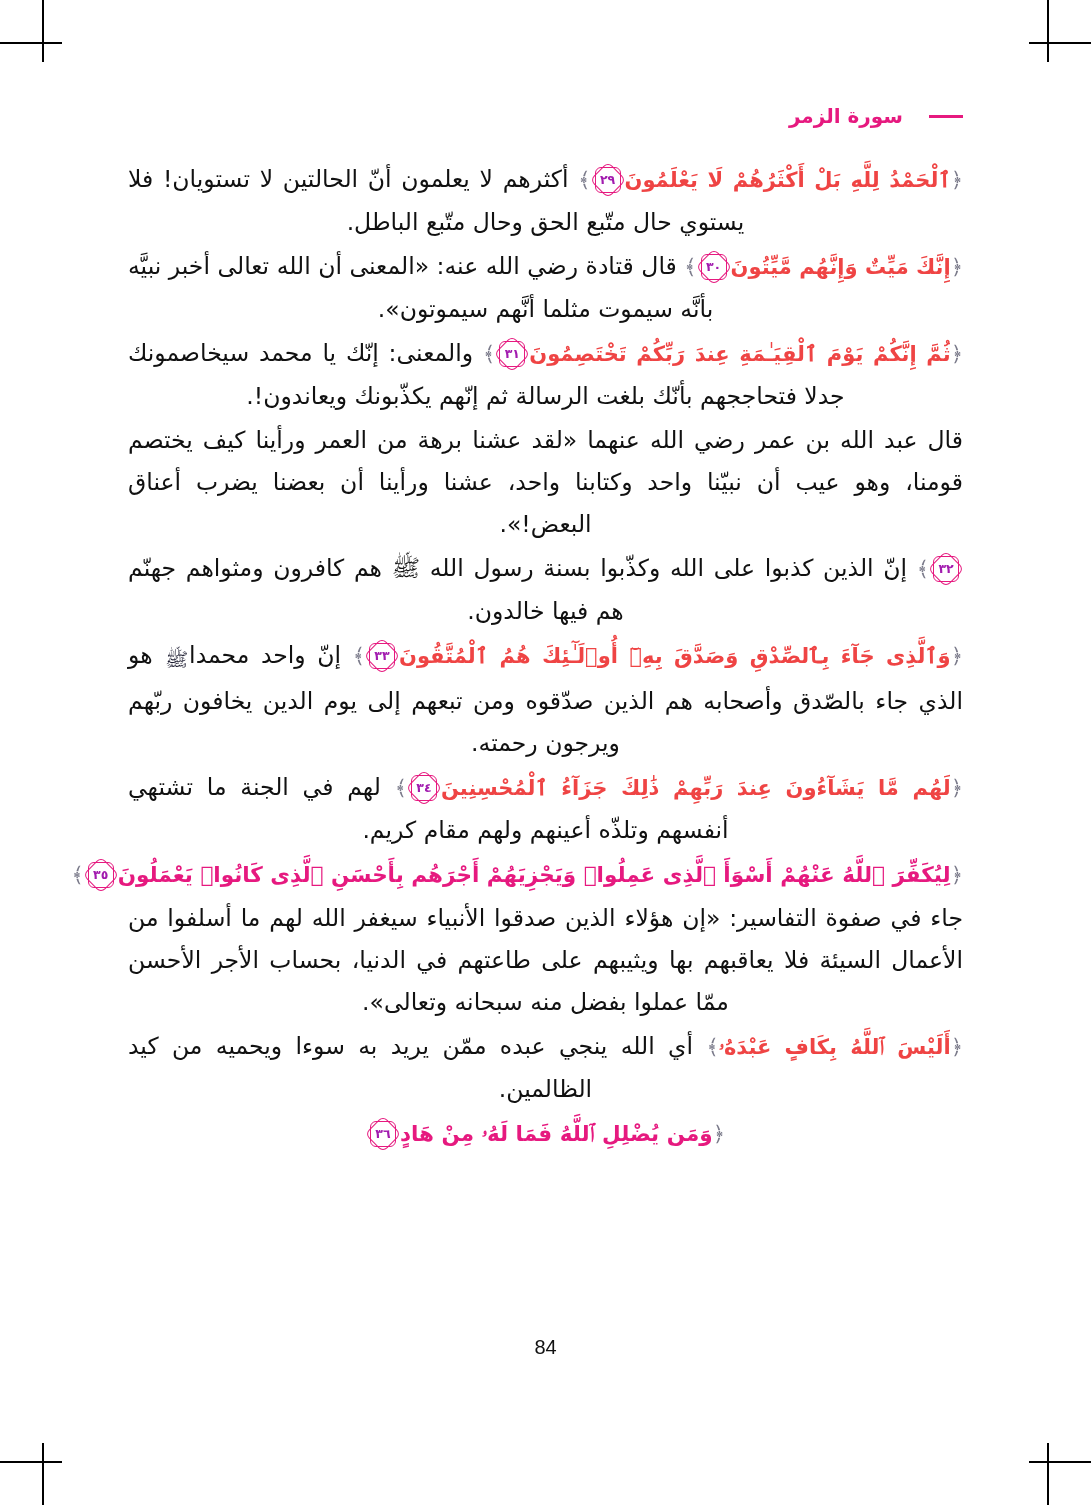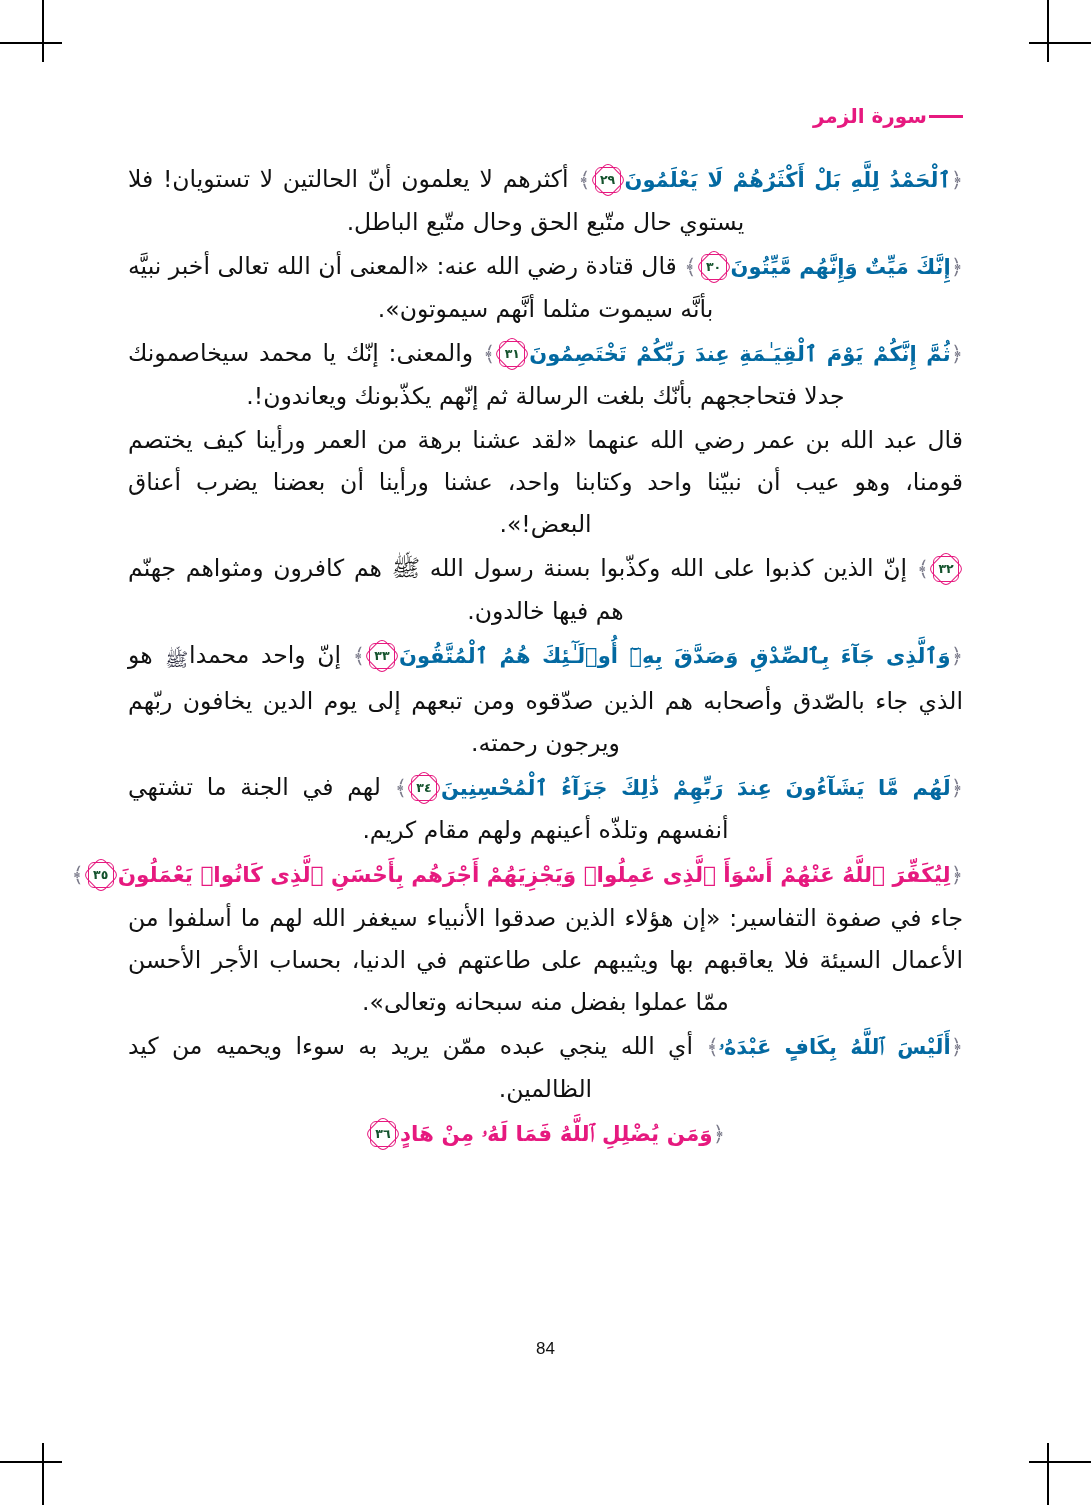--- a/index.html
+++ b/index.html
@@ -35,21 +35,21 @@
   .crop.br-v { right: 42px; bottom: 0px; }
   .crop.br-h { right: 0px;  bottom: 42px; }
 
   
   .running-head {
     position: absolute;
     top: 104px;
     right: 128px;
     display: flex;
     align-items: center;
-    gap: 2px;
+    gap: 26px;
     color: #E6197F;
     font-size: 20px;
     font-weight: bold;
     letter-spacing: 0.5px;
   }
   .running-head .rule {
     display: inline-block;
     width: 34px;
     height: 3px;
     background: #E6197F;
@@ -71,21 +71,21 @@
     font-size: 23.5px;
     line-height: 42px;
     color: #111111;
     text-align: justify;
     text-align-last: center;
     font-family: "DejaVu Sans", "Liberation Sans", sans-serif;
   }
 
   
   .ayah {
-    color: #0369a1;
+    color: #ef4444;
     font-weight: bold;
     font-size: 21px;
     white-space: nowrap;
   }
   .ayah-block {
     color: #E6197F;
     font-weight: bold;
     font-size: 21.5px;
     display: block;
     text-align: center;
@@ -117,21 +117,21 @@
     box-sizing: border-box;
   }
   .ayah-num .ring-a { transform: rotate(0deg);  border-radius: 6px; }
   .ayah-num .ring-b { transform: rotate(45deg); border-radius: 6px; }
   .ayah-num .num {
     position: absolute;
     inset: 0;
     display: flex;
     align-items: center;
     justify-content: center;
-    color: #14532d;
+    color: #a21caf;
     font-size: 12.5px;
     font-weight: bold;
     line-height: 1;
   }
 
   
   .salawat {
     display: inline-block;
     color: #1a1a2e;
     font-size: 19px;
@@ -139,21 +139,21 @@
     margin: 0 1px;
   }
 
   
   .folio {
     position: absolute;
     bottom: 146px;
     left: 0;
     right: 0;
     text-align: center;
-    font-size: 17px;
+    font-size: 20px;
     color: #111111;
     font-family: "Liberation Sans", sans-serif;
     direction: ltr;
   }
 </style>
 </head>
 <body>
 
 <div class="page">
 

